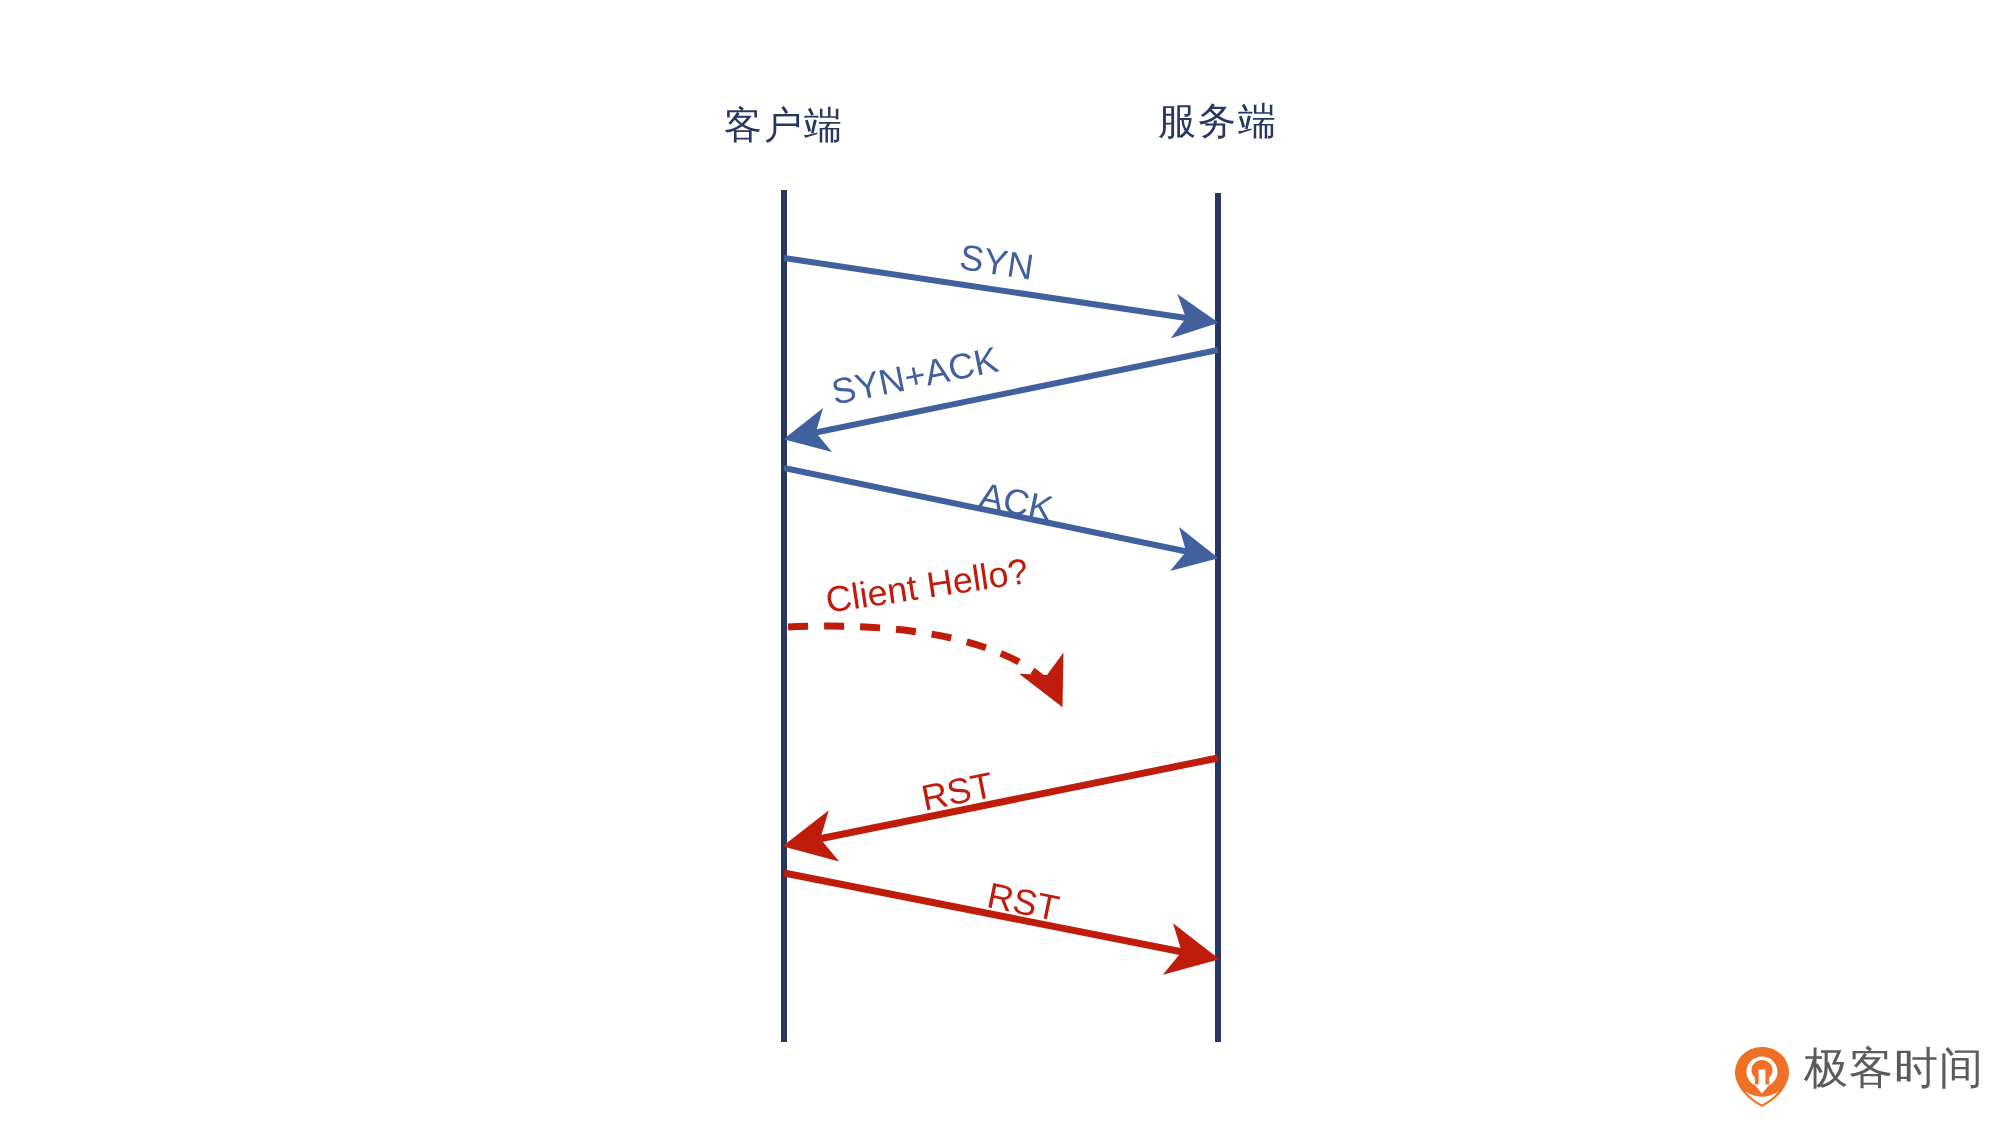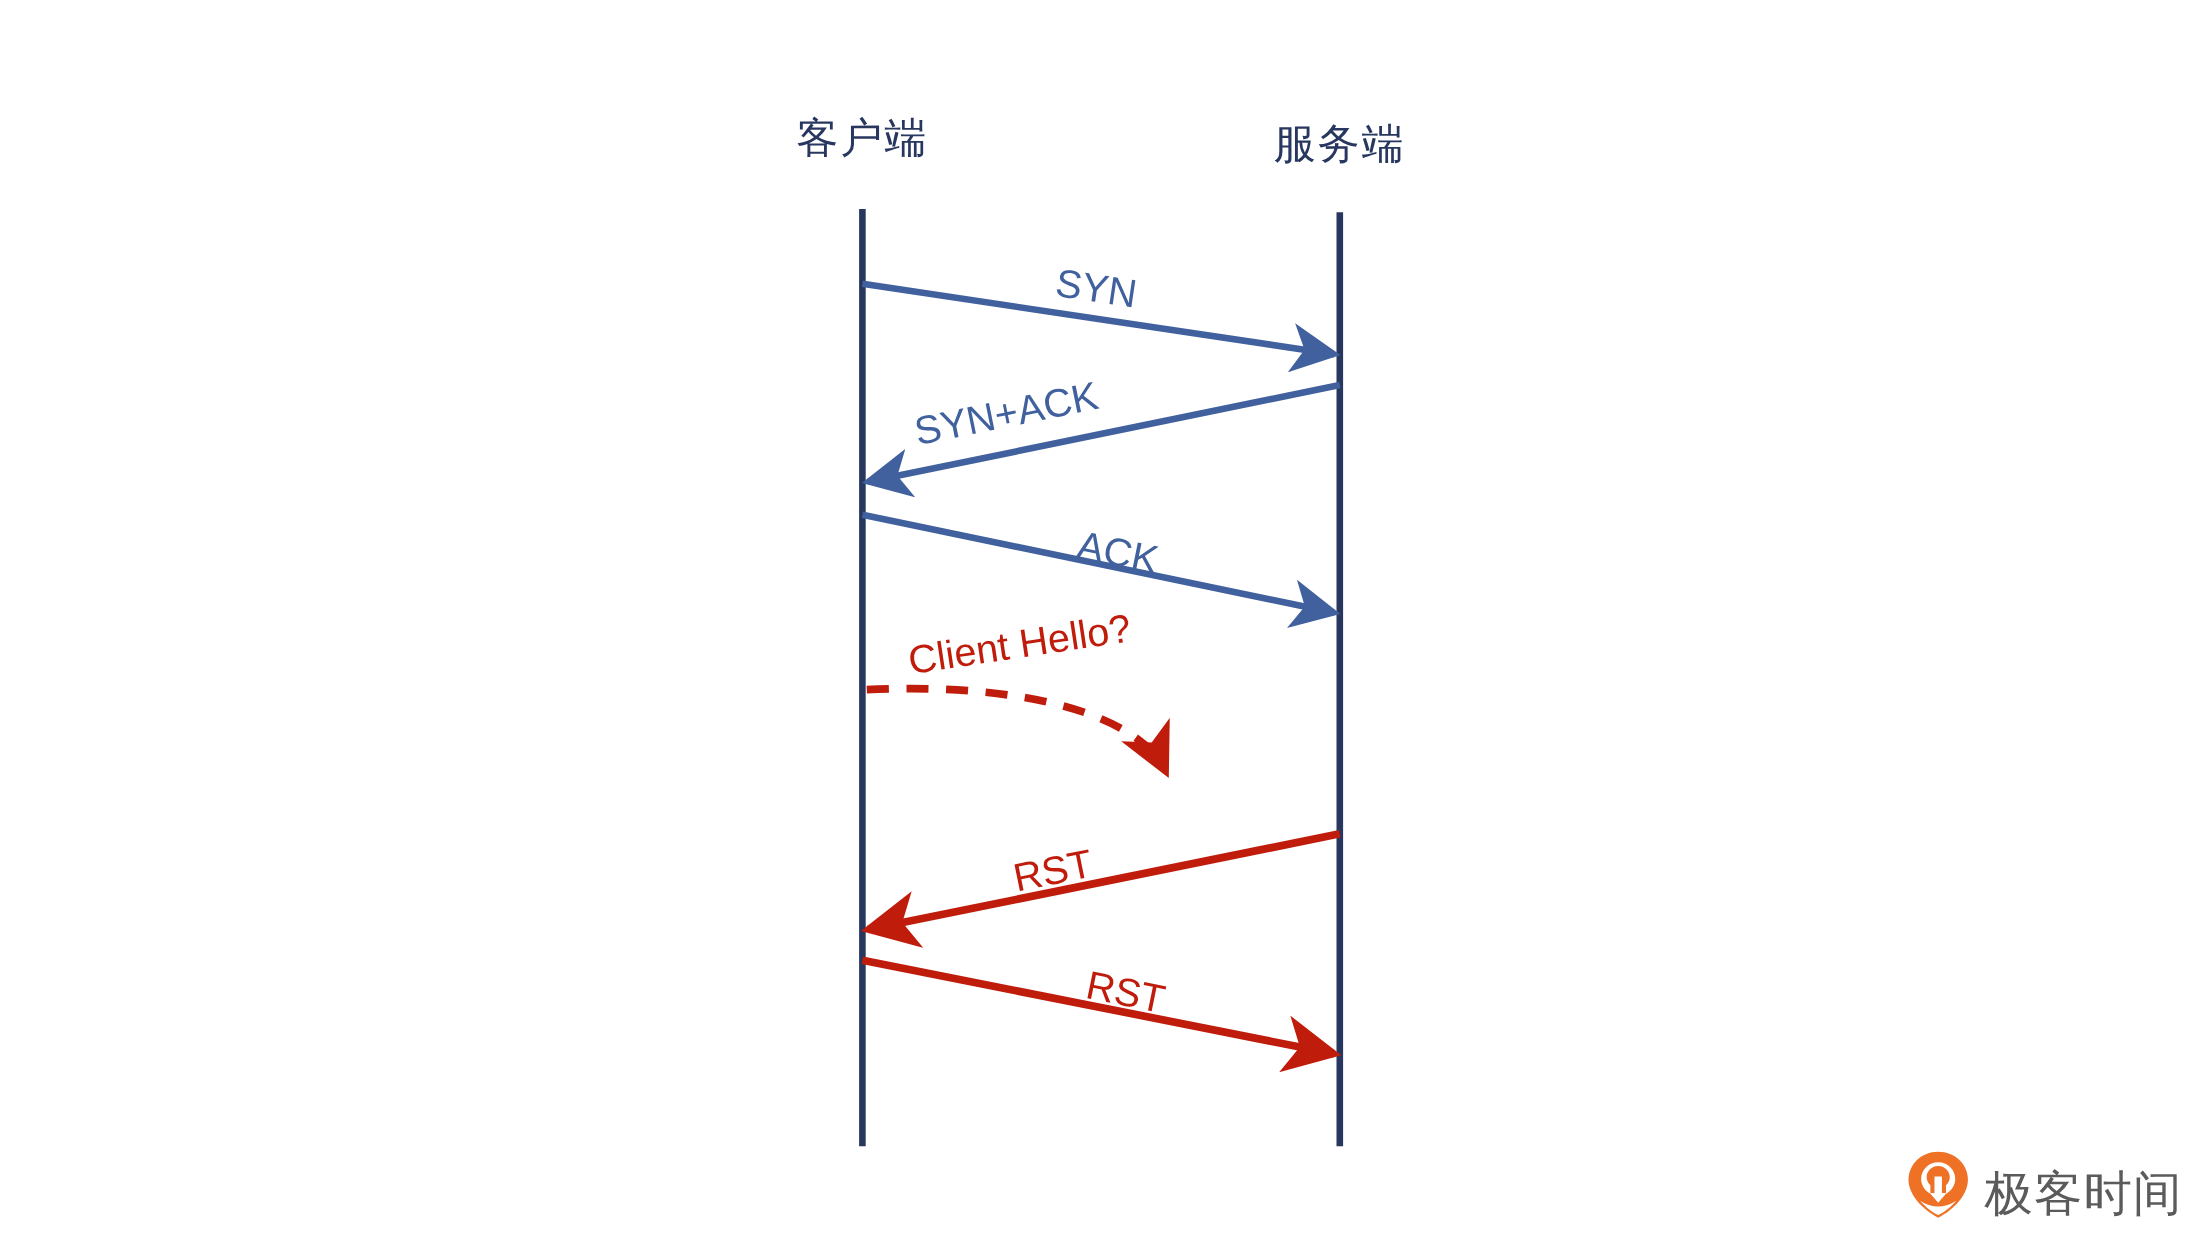--- a/index.html
+++ b/index.html
@@ -44,21 +44,21 @@
   }
   .msg-label.blue { color: #40619d; }
   .msg-label.red  { color: #c01c0c; }
 
   
   #brand {
     position: absolute;
     left: 1734px;
     top: 1046px;
     display: flex;
-    align-items: flex-end;
+    align-items: flex-start;
     gap: 14px;
   }
   #brand-mark {
     width: 56px;
     height: 62px;
     position: relative;
     flex: 0 0 auto;
   }
   #brand-text {
     font-family: "DejaVu Sans", "Liberation Sans", sans-serif;
@@ -97,21 +97,21 @@
 
   <path d="M 788 627 C 930 620 1035 650 1059 700" fill="none" stroke="#c01c0c" stroke-width="7" stroke-dasharray="20 16" stroke-linecap="butt" marker-end="url(#arrow-red-curve)"></path>
 
   <line x1="1218" y1="758" x2="789" y2="845" stroke="#c01c0c" stroke-width="7" marker-end="url(#arrow-red)"></line>
 
   <line x1="784" y1="873" x2="1213" y2="958" stroke="#c01c0c" stroke-width="7" marker-end="url(#arrow-red)"></line>
 </svg>
 
 <div class="actor-label" style="left:784px; top:72px;">客户端</div>
 
-<div class="actor-label" style="left:1218px; top:78px;">服务端</div>
+<div class="actor-label" style="left:1218px; top:68px;">服务端</div>
 
 <div class="msg-label blue" style="left:960px; top:236px; transform-origin:0 50%; transform:rotate(8.4deg);">SYN</div>
 
 <div class="msg-label blue" style="left:832px; top:372px; transform-origin:0 50%; transform:rotate(-11.5deg);">SYN+ACK</div>
 
 <div class="msg-label blue" style="left:980px; top:474px; transform-origin:0 50%; transform:rotate(11.5deg);">ACK</div>
 
 <div class="msg-label red" style="left:826px; top:580px; transform-origin:0 50%; transform:rotate(-8.5deg);">Client Hello?</div>
 
 <div class="msg-label red" style="left:922px; top:778px; transform-origin:0 50%; transform:rotate(-11.5deg);">RST</div>

